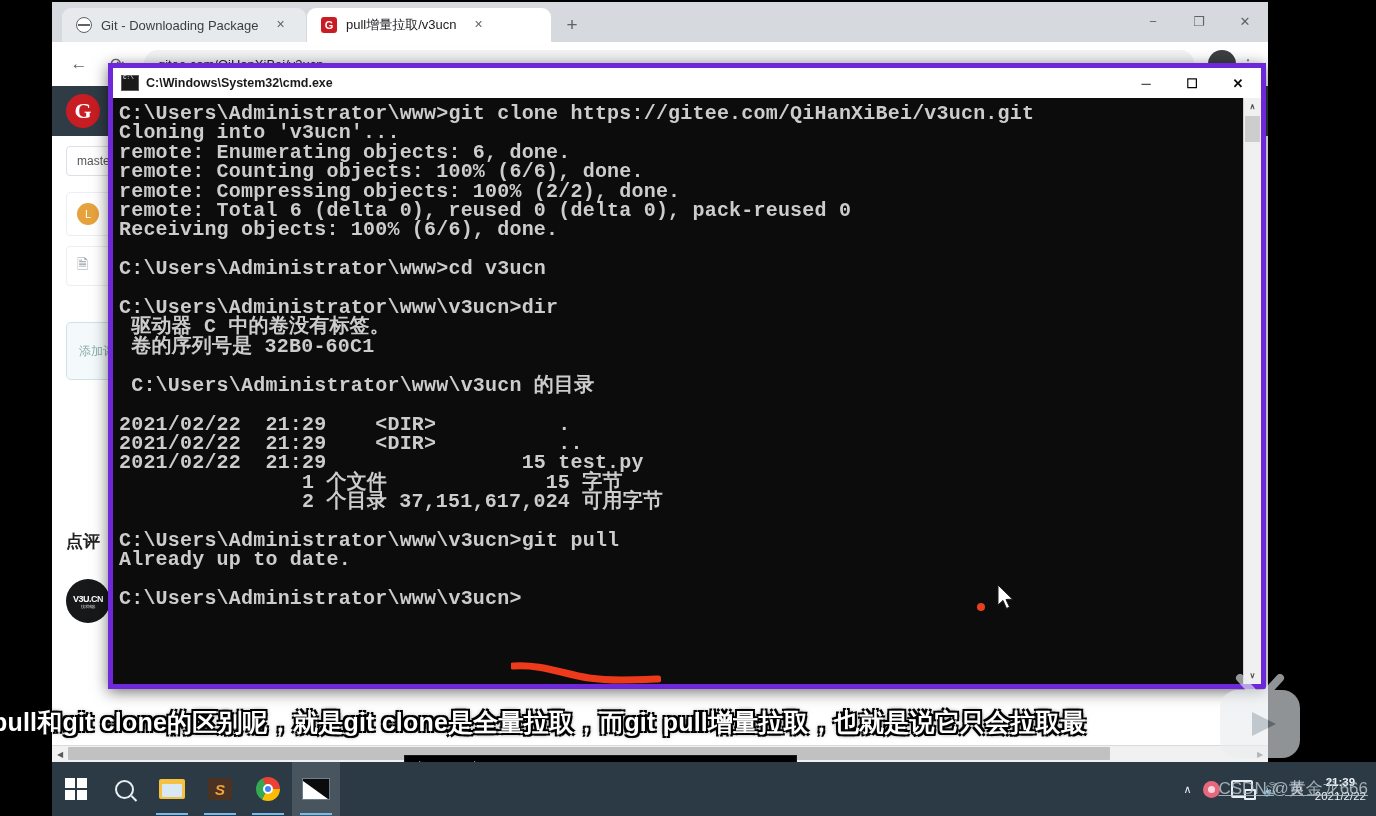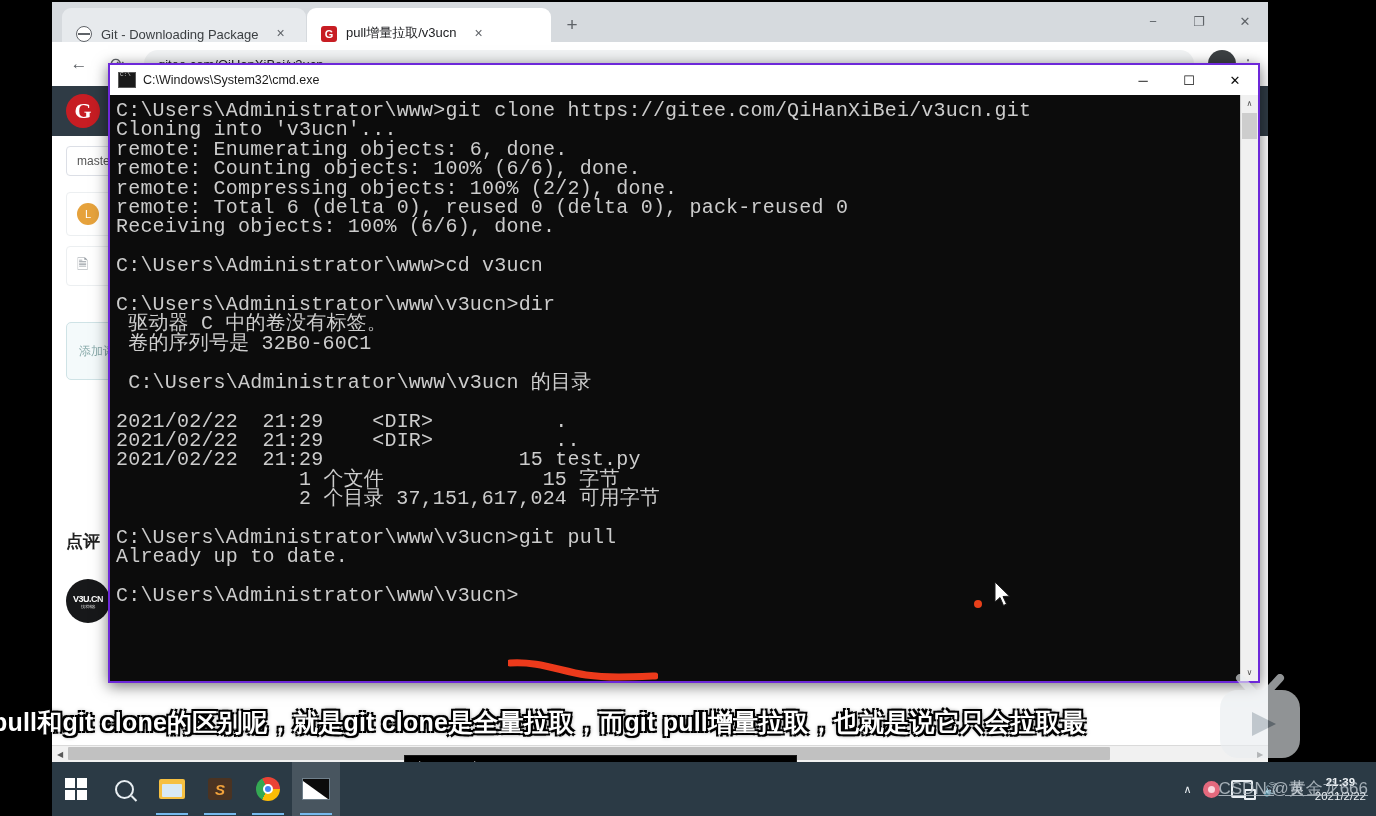--- a/index.html
+++ b/index.html
@@ -36,21 +36,21 @@
     position: relative;
     height: 40px;
     background: #d6dade;
     display: flex;
     align-items: flex-end;
   }
   .tab {
     position: relative;
     height: 34px;
     display: flex;
-    align-items: flex-end;
+    align-items: center;
     padding: 0 6px 0 14px;
     border-radius: 9px 9px 0 0;
     font-size: 13px;
     color: #3c4043;
     background: #e7eaed;
     margin-right: 1px;
     box-sizing: border-box;
   }
   .tab.active {
     background: #ffffff;
@@ -311,24 +311,25 @@
   }
 
   
   #cmd {
     position: absolute;
     left: 108px;
     top: 63px;
     width: 1148px;
     height: 616px;
     background: #f0f0f0;
-    border: 2px solid #6d28d9;
+    border: 5px solid #6d28d9;
     box-shadow: 0 3px 14px rgba(0,0,0,.55);
     display: flex;
     flex-direction: column;
+    font-weight: bold;
   }
   .cmd-titlebar {
     height: 30px;
     background: #ffffff;
     display: flex;
     align-items: center;
     padding-left: 8px;
     flex: 0 0 30px;
   }
   .cmd-icon {

